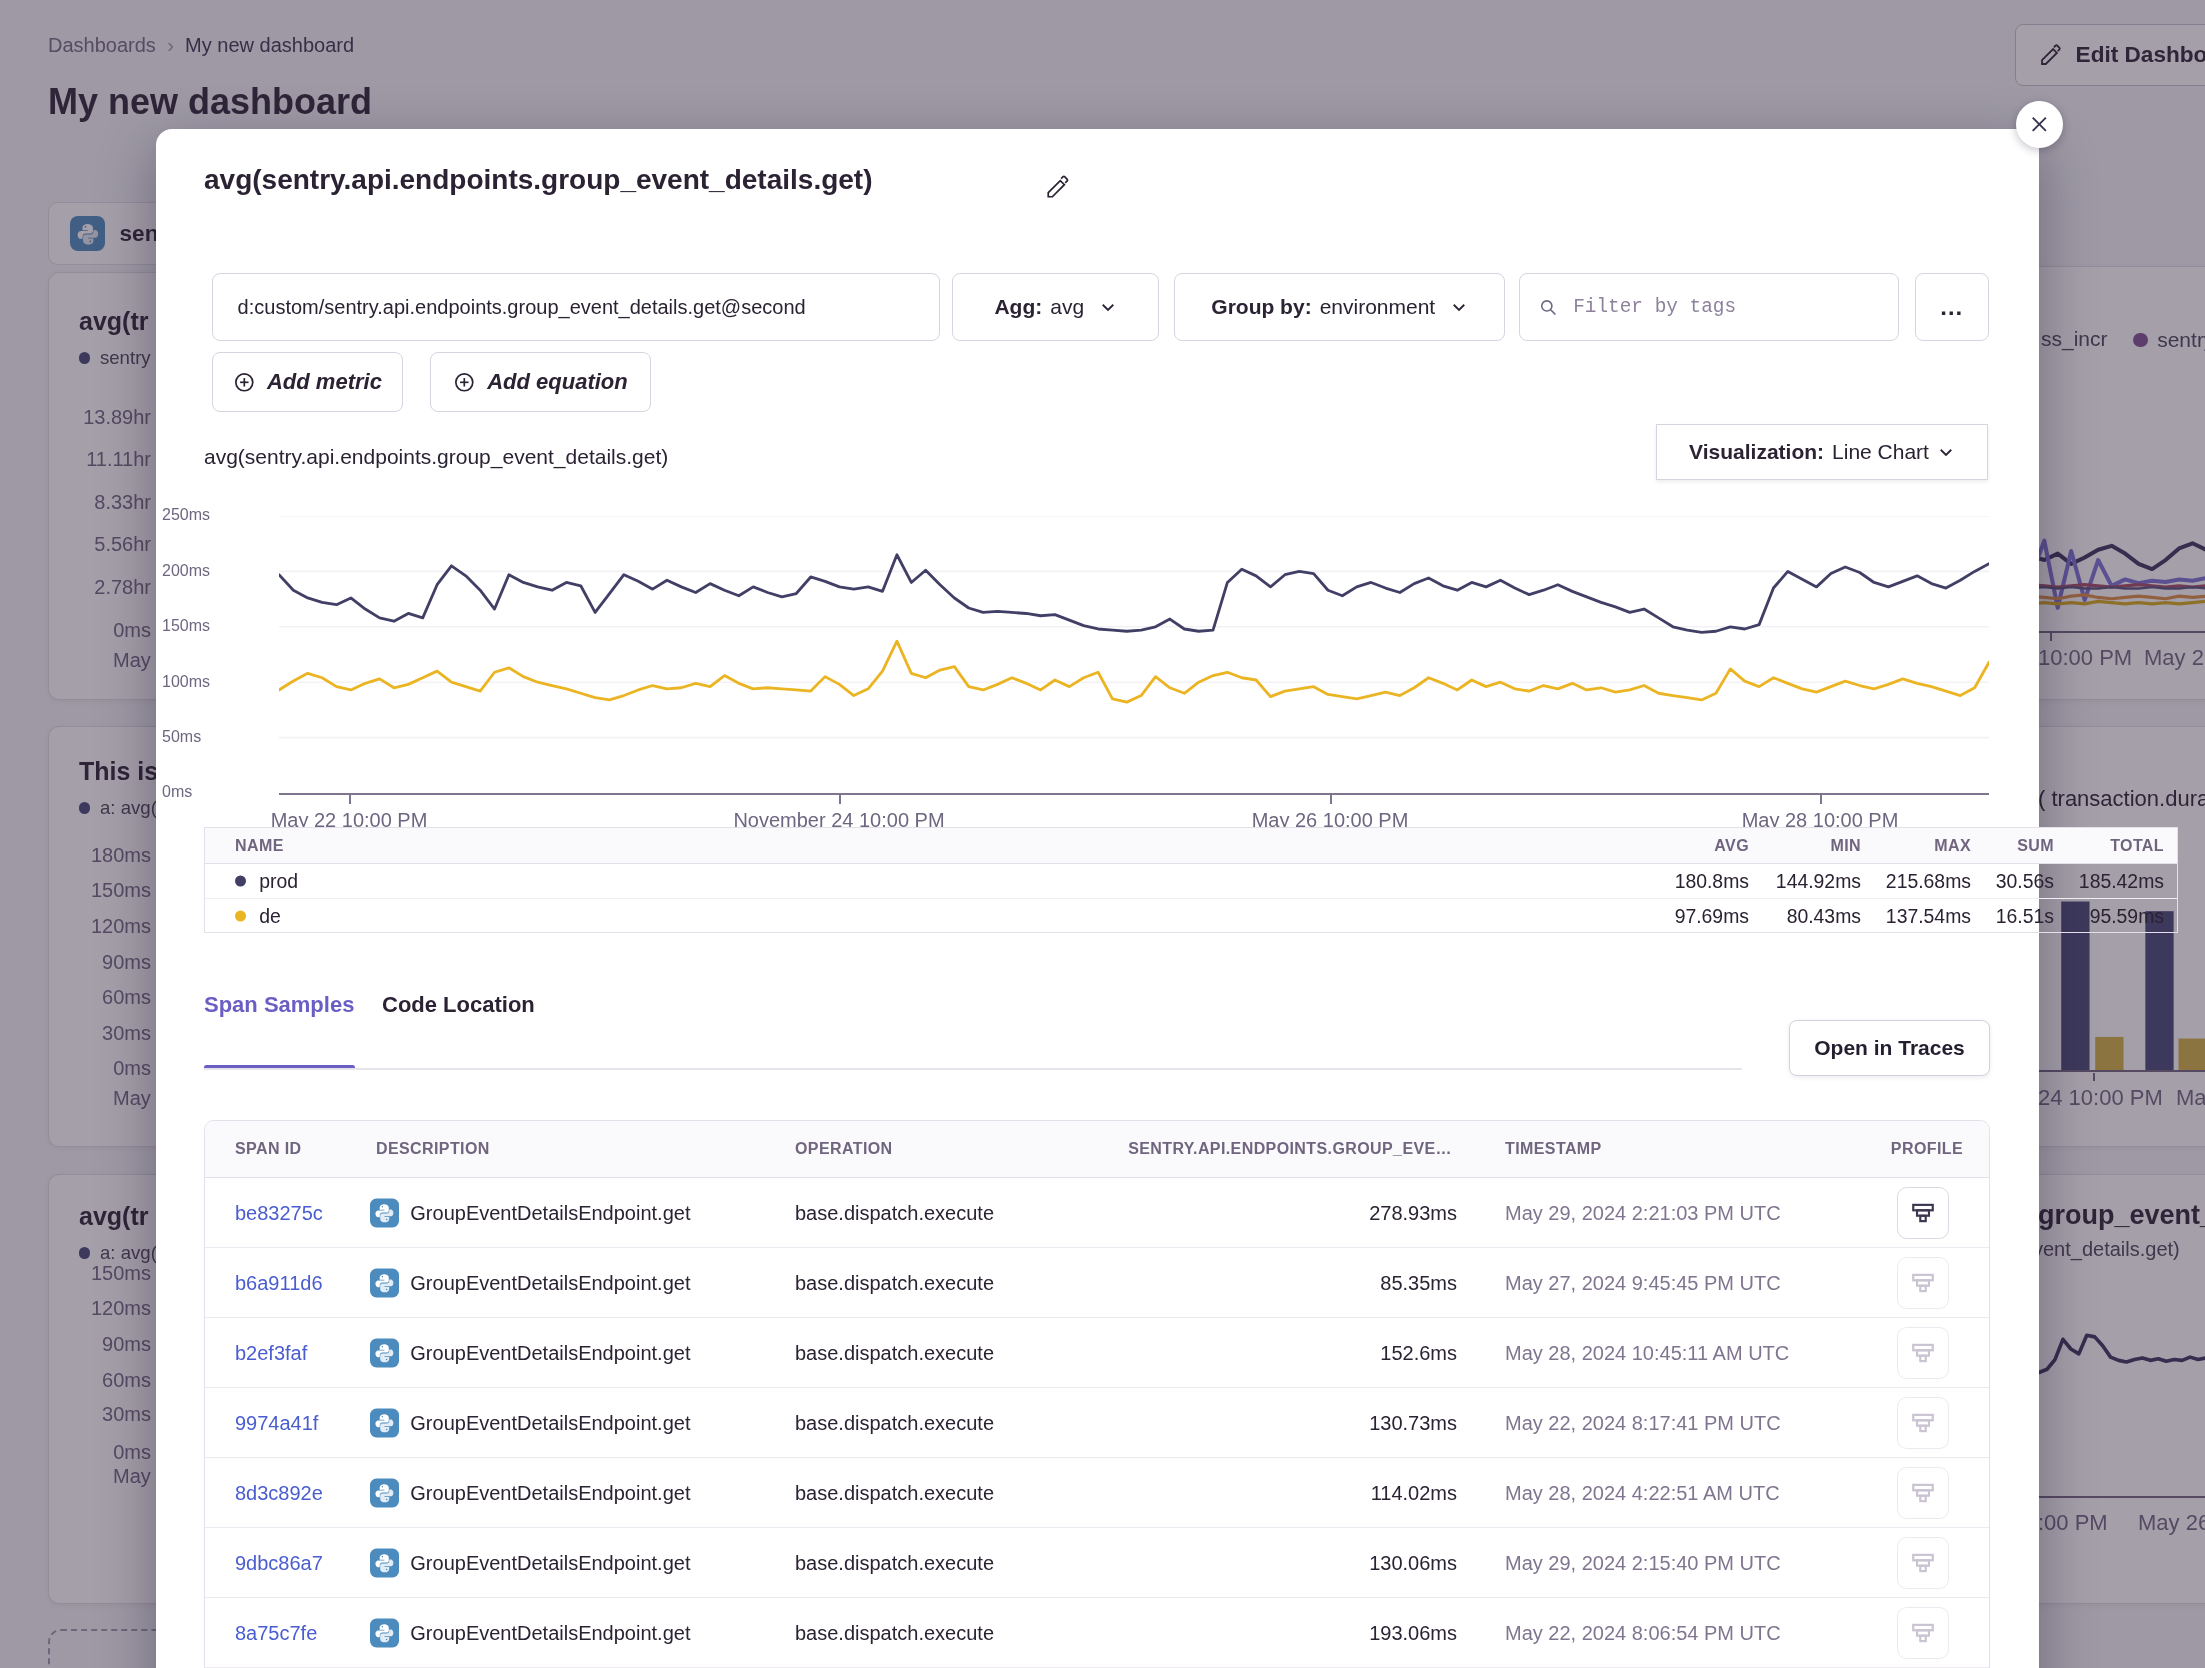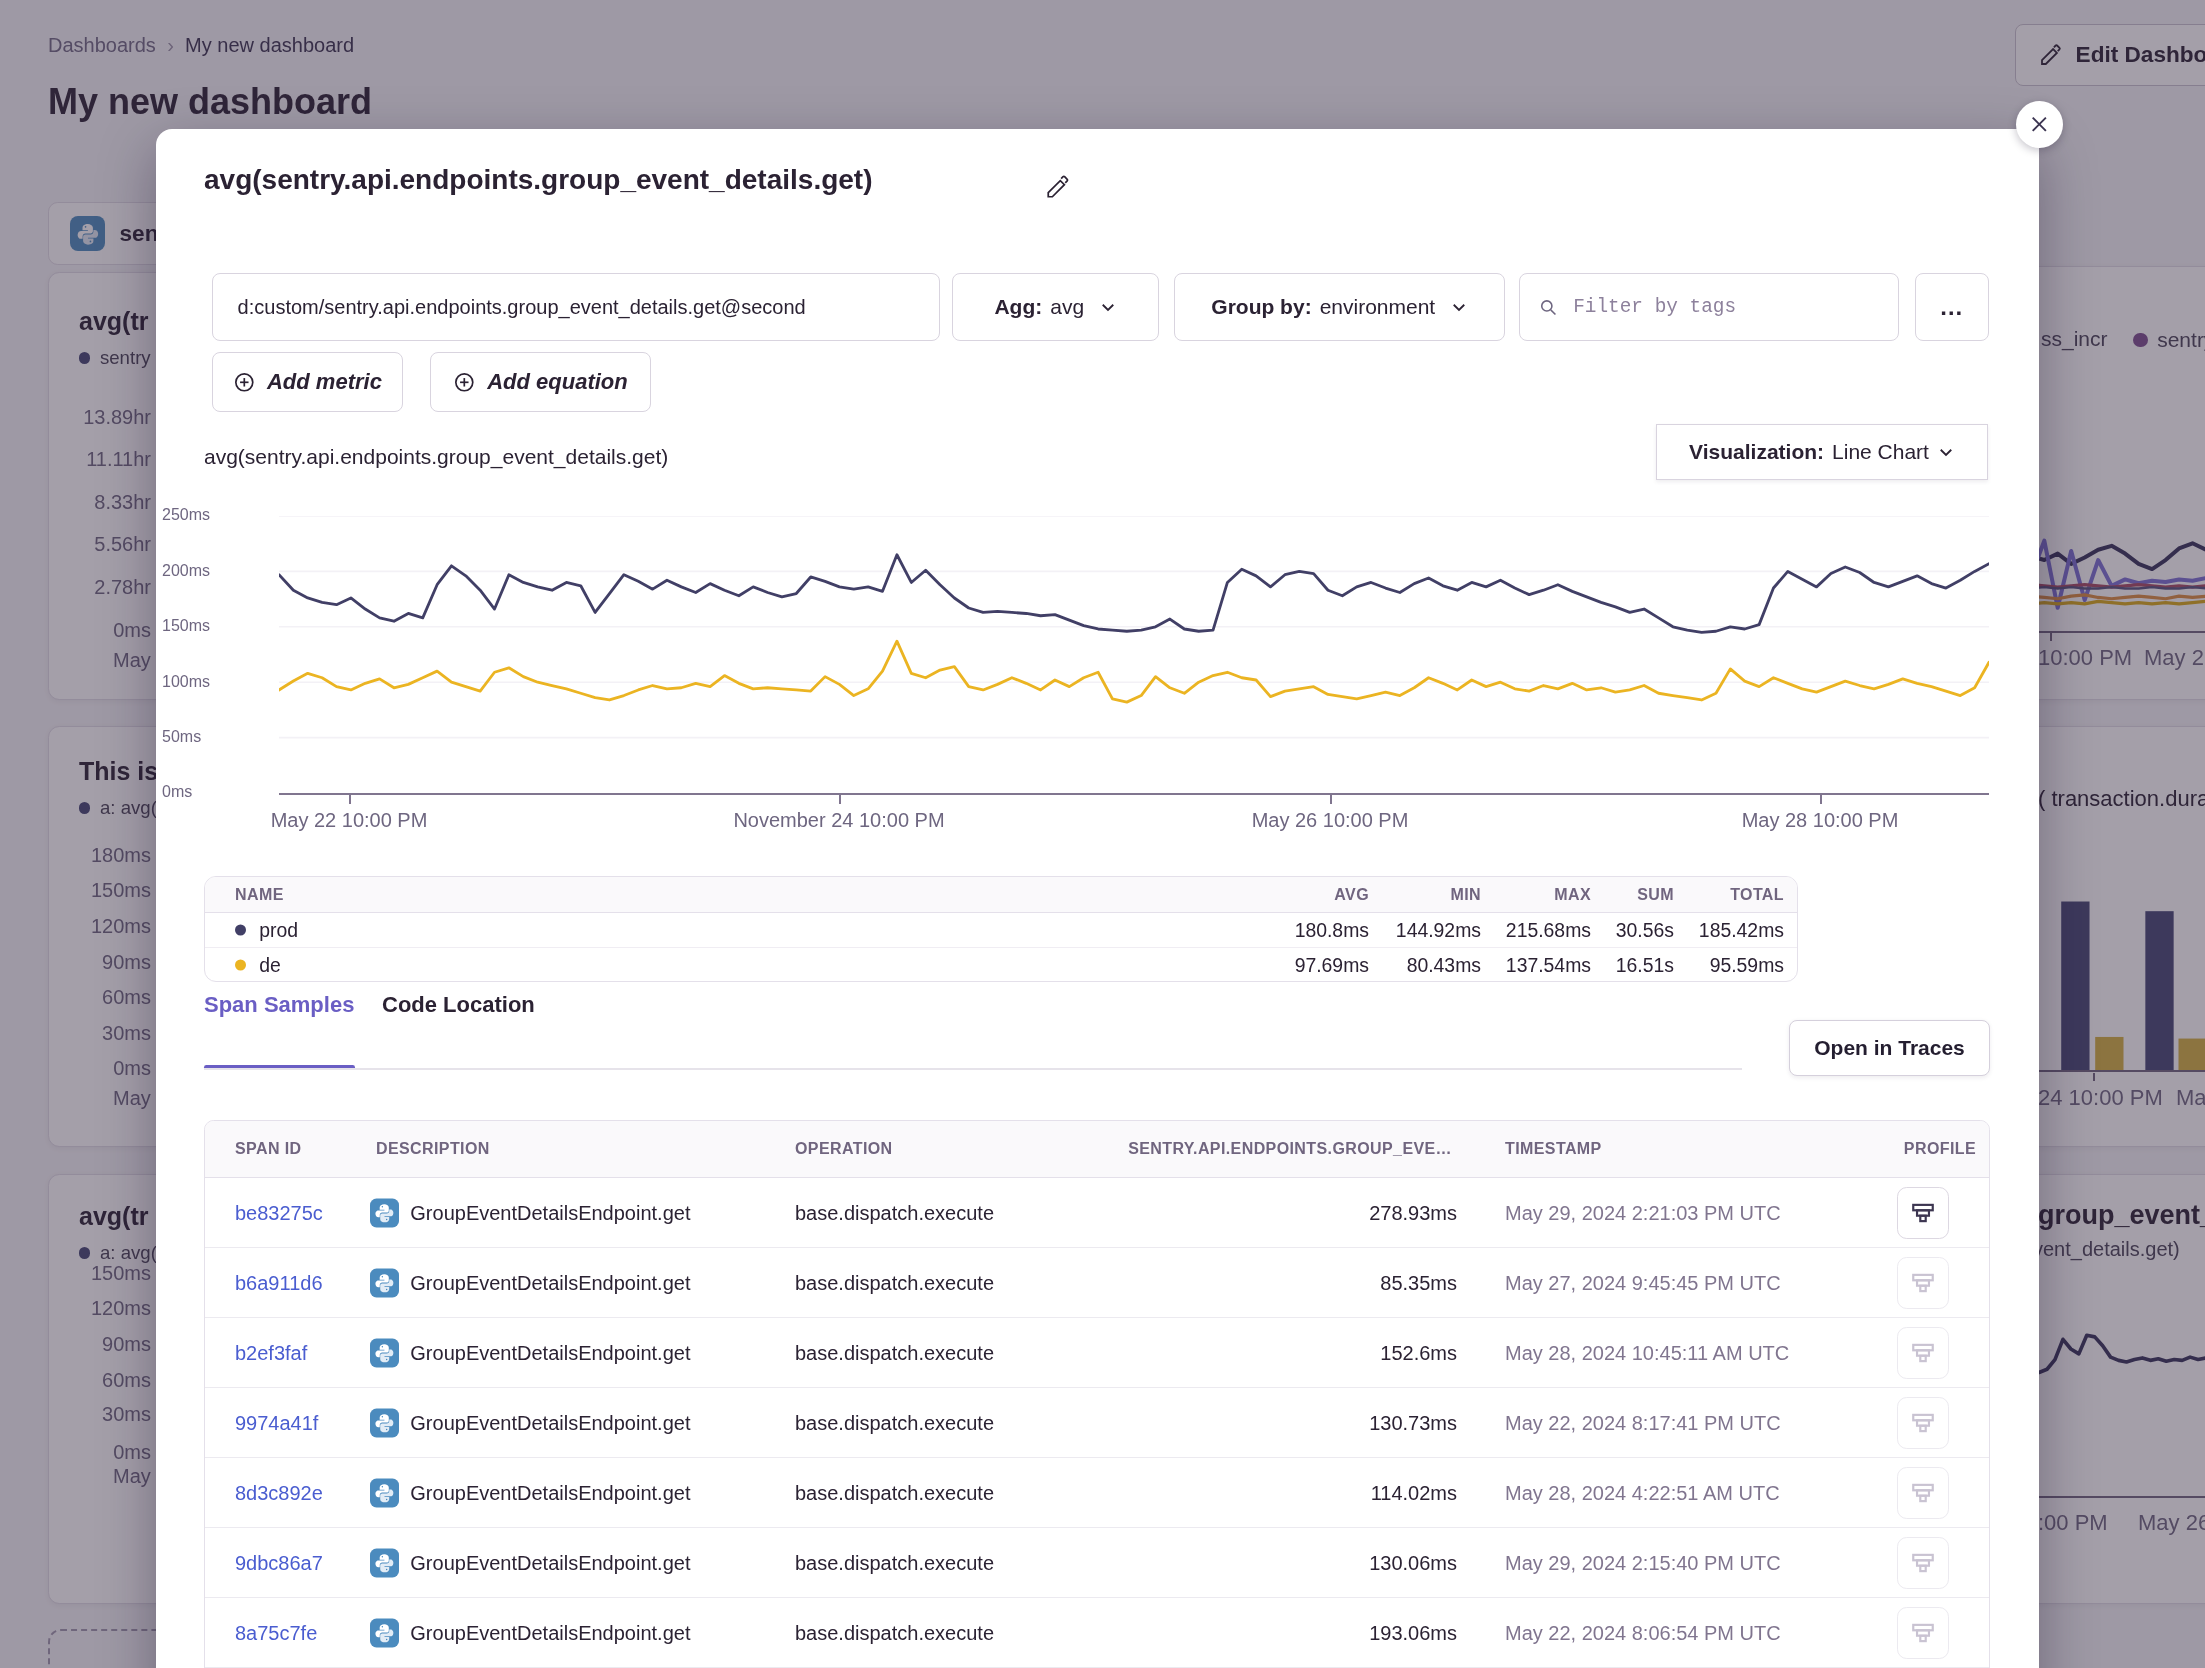--- a/index.html
+++ b/index.html
@@ -48,21 +48,21 @@
     display:flex;align-items:center;justify-content:center;gap:11.3px;font-size:22px;font-weight:700;color:#2b2233;cursor:pointer;box-sizing:border-box;font-style:italic;}
   .chart-label{left:48px;top:316px;font-size:21px;color:#2b2233;white-space:nowrap;}
   .btn-viz{left:1500px;top:295px;width:332px;height:56px;border:1.2px solid #d9d4df;border-radius:0;background:#fff;
     box-shadow:0 1.6px 4px rgba(40,30,60,.08);display:flex;align-items:center;justify-content:center;gap:8px;cursor:pointer;box-sizing:border-box;}
   .ylab{position:absolute;width:105px;text-align:left;font-size:16px;color:#6e6680;white-space:nowrap;}
   .xlab{position:absolute;width:258px;text-align:center;font-size:20px;color:#6e6680;top:680px;white-space:nowrap;}
   .tickmark{position:absolute;top:665px;width:1.6px;height:9.7px;background:#80758f;}
   #axis-x{left:123px;top:664px;width:1710px;height:1.6px;background:#80758f;}
 
   
-  #summary{left:48px;top:747px;width:1594px;height:106px;border:1.2px solid #e4e0ea;border-radius:12px;overflow:hidden;box-sizing:border-box;}
+  #summary{left:48px;top:698px;width:1974px;height:106px;border:1.2px solid #e4e0ea;border-radius:0;overflow:hidden;box-sizing:border-box;}
   #summary .shead{position:relative;height:35px;background:#faf9fb;border-bottom:1.2px solid #e4e0ea;}
   #summary .srow{position:relative;height:34px;border-bottom:1.2px solid #f0edf3;}
   #summary .srow:last-child{border-bottom:none;}
   .scell{position:absolute;top:50%;transform:translateY(-50%);font-size:19.4px;color:#2b2233;white-space:nowrap;}
   .shead .scell{font-size:16px;font-weight:700;color:#70657f;letter-spacing:0.4px;}
   .sname{left:30px;display:flex;align-items:center;gap:13px;}
 
   
   .tab{position:absolute;top:863px;font-size:22px;font-weight:600;white-space:nowrap;cursor:pointer;}
   #tab-underline{left:48px;top:936px;width:151px;height:4.8px;background:#6a5ec4;border-radius:2.4px;}
@@ -332,21 +332,21 @@
     <div id="tab-track" class="abs"></div>
     <button id="btn-traces" class="abs">Open in Traces</button>
 
     <div id="samples" class="abs">
       <div class="thead">
         <span class="hcell" style="left:30px;">SPAN ID</span>
         <span class="hcell" style="left:171px;">DESCRIPTION</span>
         <span class="hcell" style="left:590px;">OPERATION</span>
         <span class="hcell" style="right:537px;">SENTRY.API.ENDPOINTS.GROUP_EVE…</span>
         <span class="hcell" style="left:1300px;">TIMESTAMP</span>
-        <span class="hcell" style="right:13px;">PROFILE</span>
+        <span class="hcell" style="right:26px;">PROFILE</span>
       </div>
       <div id="sample-rows">
           <div class="trow">
             <span class="tcell spanid" style="left:30px;">be83275c</span>
             <span class="tcell desc" style="left:165px;">
               <span class="pyicon">
                 <svg width="21" height="21" viewBox="0 0 24 24">
                   <path fill="#ffffff" d="M11.9 2c-1.6 0-3 .4-4 1.1-1 .8-1.4 1.8-1.4 3v2.2h5.4v.7H4.9c-1.2 0-2.2.7-2.8 1.9-.6 1.2-.6 2.7 0 4 .6 1.2 1.5 1.9 2.7 1.9h1.8v-2.6c0-1.4 1.2-2.7 2.7-2.7h5.4c1.2 0 2.2-1 2.2-2.2V6.1c0-1.2-.5-2.2-1.5-2.9C14.4 2.4 13.1 2 11.9 2zm-2.3 1.9c.5 0 .8.4.8.9s-.4.9-.8.9c-.5 0-.9-.4-.9-.9s.4-.9.9-.9z"></path>
                   <path fill="#e2ecf5" d="M17.4 7.2v2.5c0 1.5-1.2 2.8-2.7 2.8H9.3c-1.2 0-2.2 1-2.2 2.2v4.1c0 1.2.5 2.1 1.5 2.8 1 .7 2.2 1.1 3.4 1.1 1.6 0 3-.4 4-1.1 1-.7 1.4-1.7 1.4-2.9v-2.2h-5.4v-.7h7c1.2 0 2.1-.7 2.7-1.9.6-1.3.6-2.8 0-4-.6-1.2-1.5-1.9-2.7-1.9h-1.6zm-3 11.4c.5 0 .9.4.9.9s-.4.9-.9.9-.8-.4-.8-.9.3-.9.8-.9z"></path>
                 </svg>

